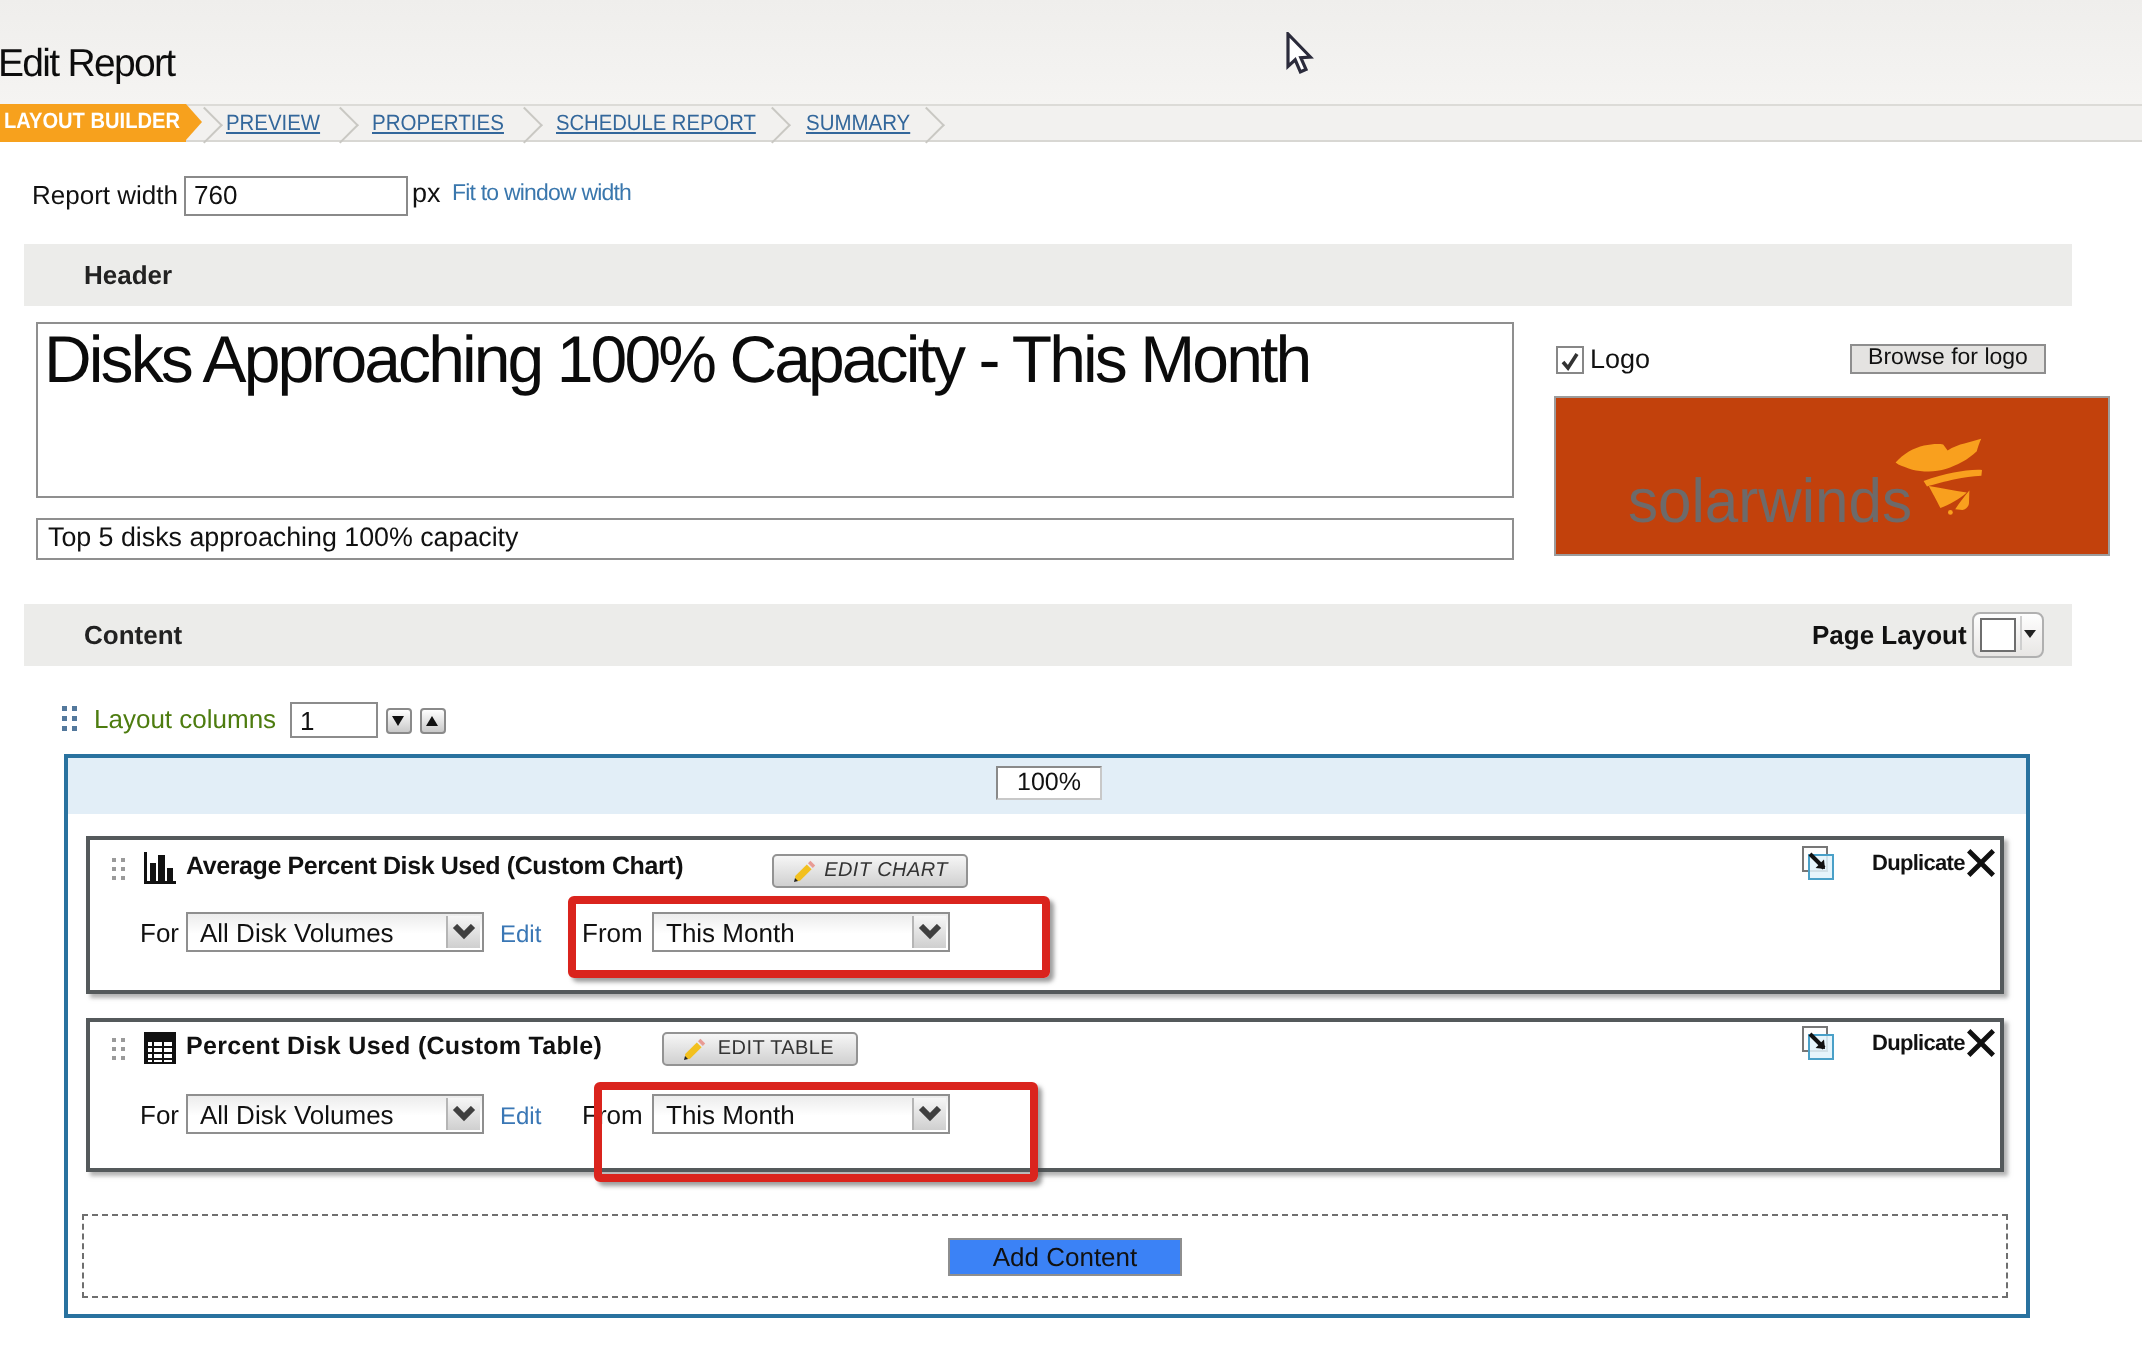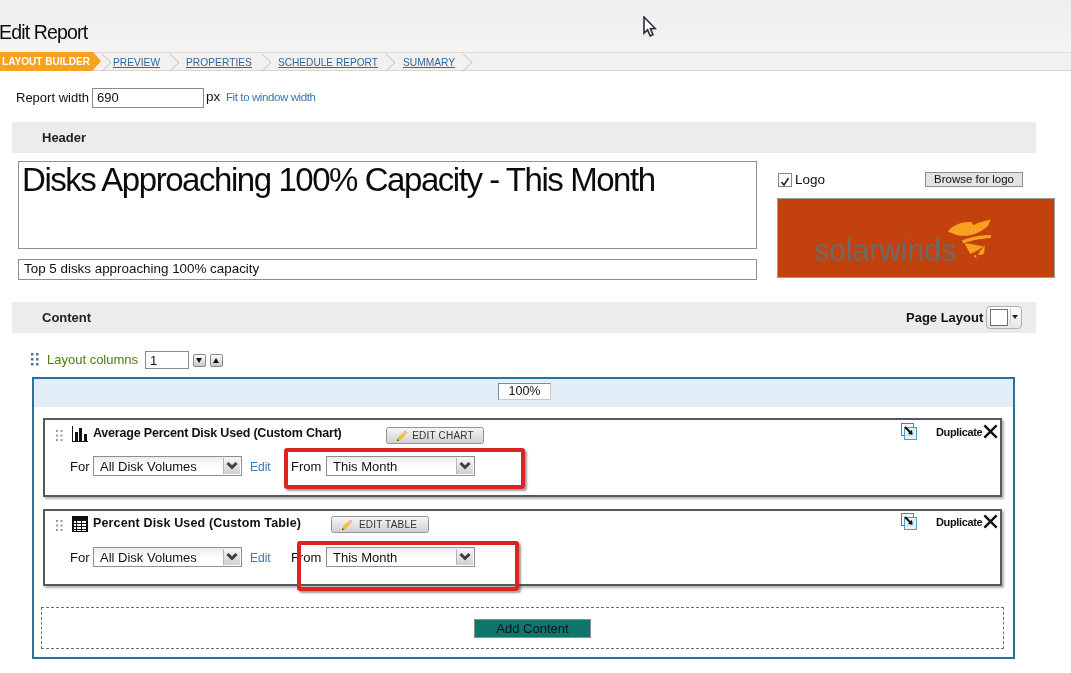--- a/index.html
+++ b/index.html
@@ -59,42 +59,42 @@
 .rowlabel{font-size:13px;color:#111;}
 .sel{height:20px;border:1px solid #8f8f8f;background:linear-gradient(#ececec,#fff 55%);box-sizing:border-box;}
 .sel span{position:absolute;left:6px;top:2px;font-size:13px;color:#111;}
 .selbtn{position:absolute;right:1px;top:1px;width:16px;height:16px;border-left:1px solid #b5b5b5;background:linear-gradient(#f6f6f6,#cfcfcf);}
 .editlink{font-size:12px;color:#3a77b5;}
 .redbox{border:4px solid #da241d;border-radius:3px;box-shadow:2px 2px 2px rgba(60,60,60,0.5);}
 #red1{left:284px;top:448px;width:233px;height:33px;}
 #red2{left:297px;top:541px;width:214px;height:42px;}
 
 #dashbox{left:41px;top:607px;width:963px;height:42px;border:1px dashed #6f6f6f;box-sizing:border-box;}
-#addbtn{left:474px;top:619px;width:115px;height:17px;border:1px solid #8e8e8e;background:#0f766e;font-size:13px;color:#111;text-align:center;line-height:17px;}
+#addbtn{left:474px;top:619px;width:115px;height:17px;border:1px solid #8e8e8e;background:#3b82f6;font-size:13px;color:#111;text-align:center;line-height:17px;}
 </style>
 </head>
 <body>
 <div class="abs" id="topband"></div>
 <div class="abs" id="title">Edit Report</div>
 <div class="abs" id="tabbar"></div>
 <div class="abs" id="orangetab">
     <span>LAYOUT BUILDER</span>
   </div>
 <div class="abs" id="orangetip"></div>
 <div class="abs chev" style="left:96px;"></div>
 <div class="abs tablink" style="left:113px;transform:scaleX(0.927);">PREVIEW</div>
 <div class="abs chev" style="left:164px;"></div>
 <div class="abs tablink" style="left:186px;transform:scaleX(0.933);">PROPERTIES</div>
 <div class="abs chev" style="left:256px;"></div>
 <div class="abs tablink" style="left:278px;transform:scaleX(0.92);">SCHEDULE REPORT</div>
 <div class="abs chev" style="left:380px;"></div>
 <div class="abs tablink" style="left:403px;transform:scaleX(0.93);">SUMMARY</div>
 <div class="abs chev" style="left:457px;"></div>
 <div class="abs" id="rwlabel">Report width</div>
-<div class="abs" id="rwinput">690</div>
+<div class="abs" id="rwinput">760</div>
 <div class="abs" id="pxlabel">px</div>
 <div class="abs" id="fitlink">Fit to window width</div>
 <div class="abs secbar" id="hdrbar"><span>Header</span></div>
 <div class="abs" id="bigbox"></div>
 <div class="abs" id="bigtext">Disks Approaching 100% Capacity - This Month</div>
 <div class="abs" id="smallbox"></div>
 <div class="abs" id="smalltext">Top 5 disks approaching 100% capacity</div>
 <div class="abs" id="cb"><svg width="12" height="12" viewBox="0 0 12 12">
       <path d="M2.5 6 L5 9 L9.5 2" stroke="#333" stroke-width="1.8" fill="none"></path>
     </svg></div>
@@ -158,21 +158,21 @@
         <rect x="2.8" y="5.5" width="3.2" height="9.2"></rect>
         <rect x="7" y="1.5" width="3.4" height="13.2"></rect>
         <rect x="11.5" y="8" width="3.2" height="6.7"></rect>
       </g>
     </svg></div>
 <div class="abs cardtitle" style="left:93px;top:426px;letter-spacing:-0.2px;">Average Percent Disk Used (Custom Chart)</div>
 <div class="abs editbtn" style="left:386px;top:427px;"><svg style="position:absolute;left:10px;top:2px;" width="11" height="11" viewBox="0 0 11 11">
       <path d="M8.2 0.4 L10.6 2.8 L9.4 4 L7 1.6 Z" fill="#e89b94"></path>
       <path d="M6.4 2.2 L8.8 4.6 L3 10.4 L1.4 10.6 L0.6 9.8 L0.6 8 Z" fill="#f2c01e"></path>
       <path d="M0.5 9 L2 10.5 L0 11 Z" fill="#222"></path>
-    </svg><span style="padding-left:16px;">EDIT CHART</span></div>
+    </svg><span style="padding-left:16px;font-style:italic;">EDIT CHART</span></div>
 <div class="abs" style="left:901px;top:423px;"><svg width="18" height="18" viewBox="0 0 18 18">
       <rect x="0.5" y="0.5" width="12" height="12" fill="#fdfdfd" stroke="#777"></rect>
       <rect x="3.5" y="4.5" width="12" height="12" fill="rgba(225,242,250,0.85)" stroke="#4aa0c8"></rect>
       <path d="M4 4 L11 11" stroke="#111" stroke-width="2"></path>
       <path d="M11.5 11.5 L11 6.8 L6.8 11 Z" fill="#111"></path>
     </svg></div>
 <div class="abs duptext" style="left:923px;top:426px;">Duplicate</div>
 <div class="abs" style="left:983px;top:424px;"><svg width="15" height="16" viewBox="0 0 15 16">
       <path d="M2.2 0.5 L7.5 5.8 L12.8 0.5 L14.5 2.2 L9.2 7.5 L14.5 12.8 L12.8 14.5 L7.5 9.2 L2.2 14.5 L0.5 12.8 L5.8 7.5 L0.5 2.2 Z" fill="#111"></path>
     </svg></div>

